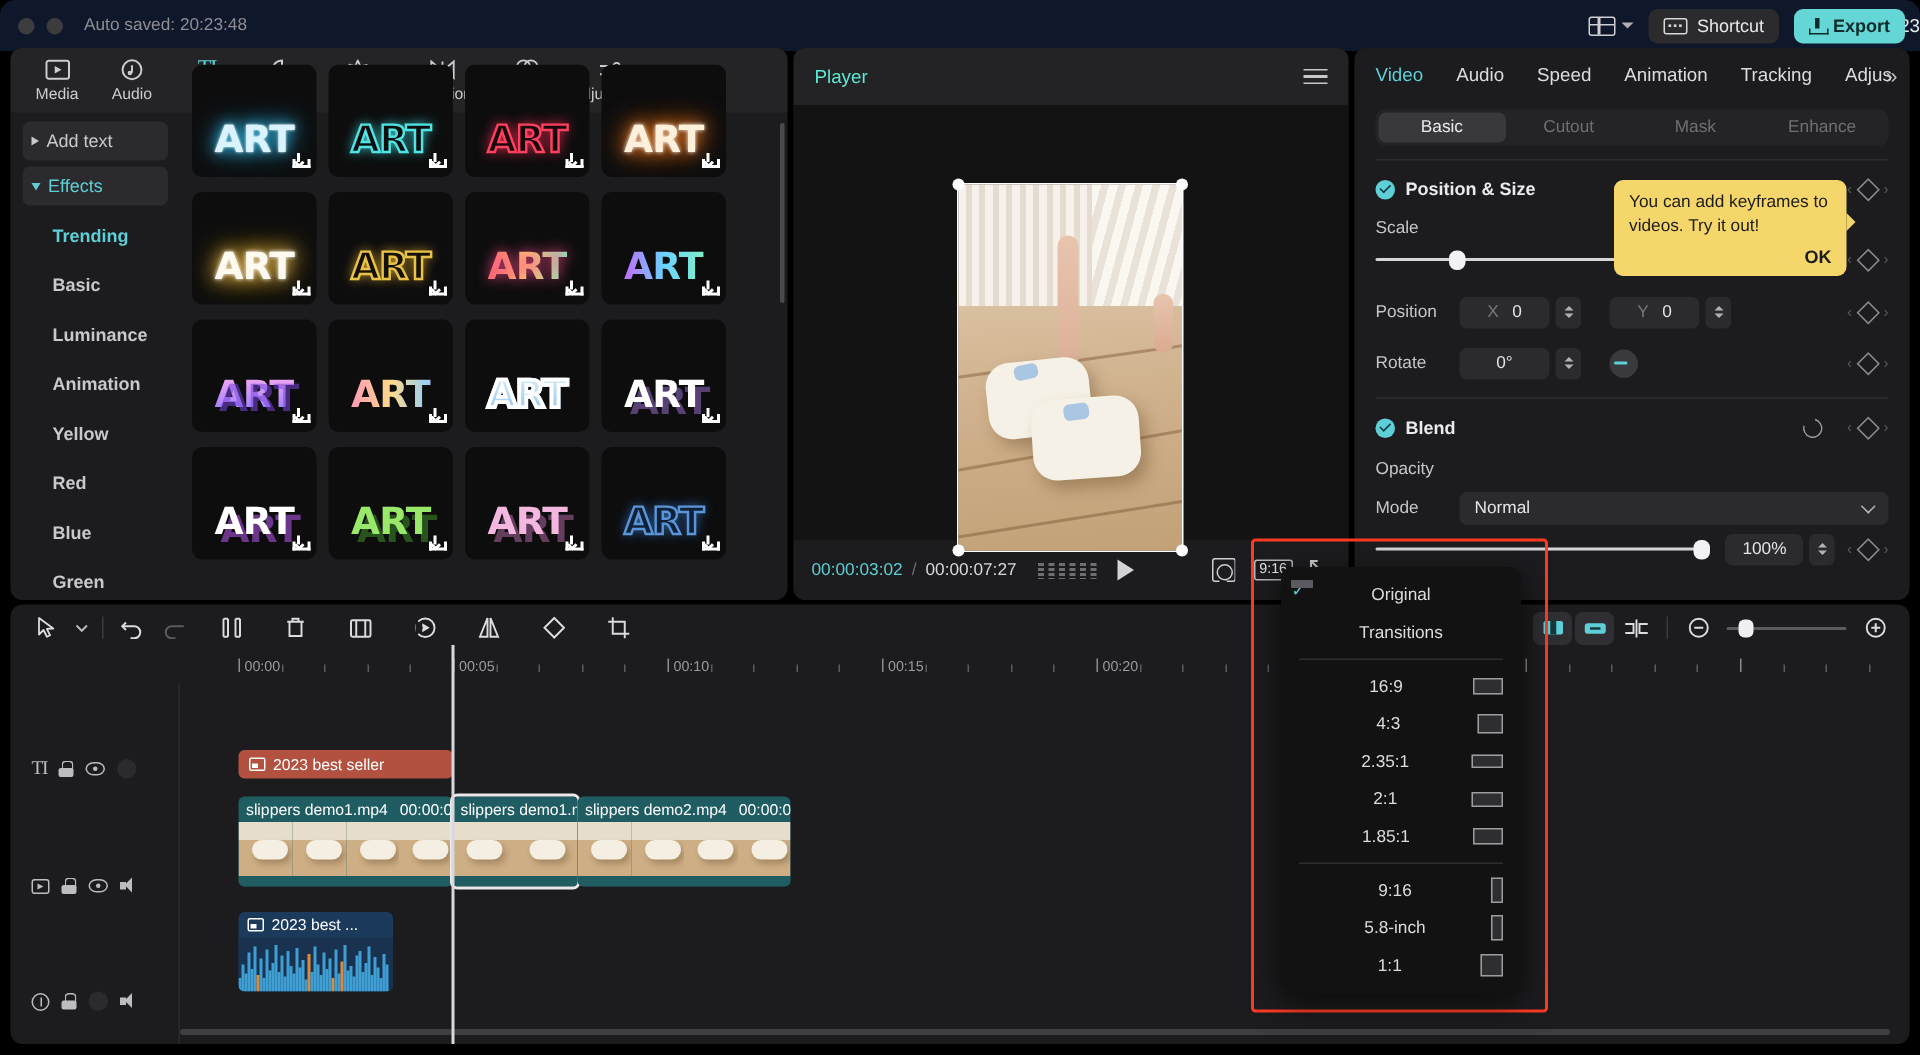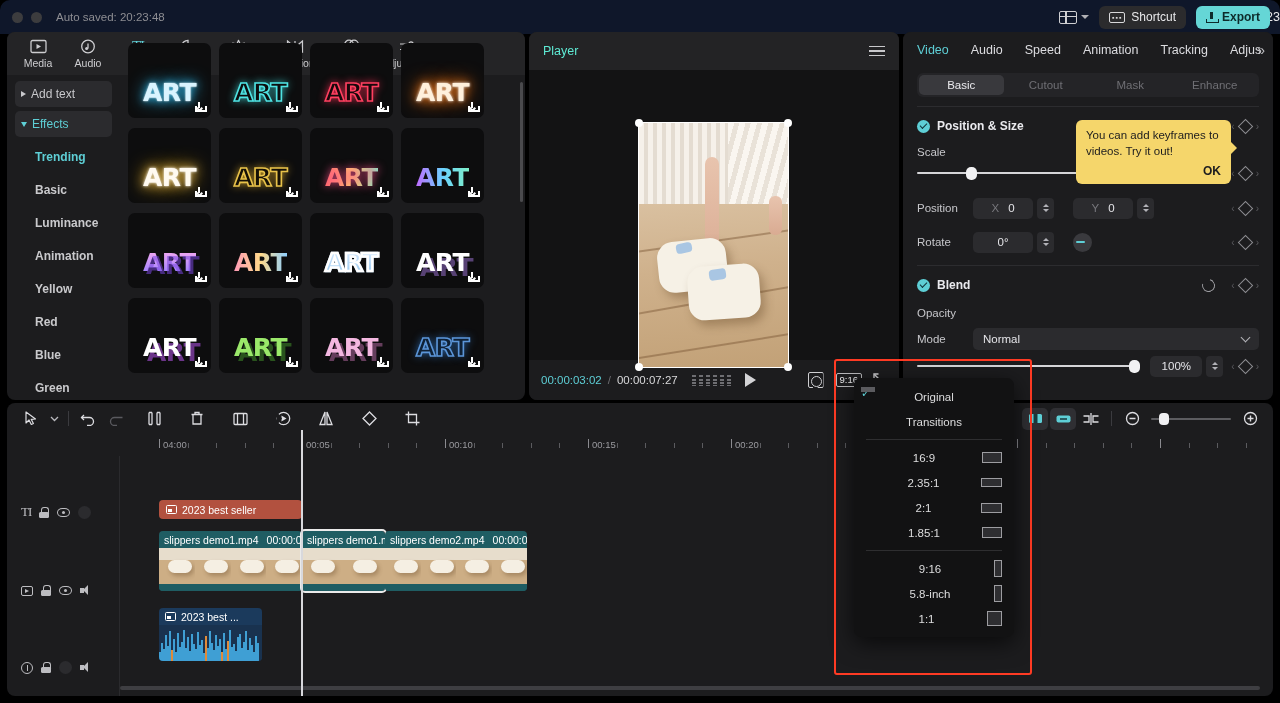--- a/index.html
+++ b/index.html
@@ -739,20 +739,25 @@
         <span class="nm">Transitions</span>
       </div>
       <div class="ar-sep"></div>
       <div class="ar-item">
         <span class="tick"></span>
         <span class="nm">16:9</span>
         <span class="shape s169"></span>
       </div>
       <div class="ar-item">
         <span class="tick"></span>
+        <span class="nm">4:3</span>
+        <span class="shape s43"></span>
+      </div>
+      <div class="ar-item">
+        <span class="tick"></span>
         <span class="nm">2.35:1</span>
         <span class="shape s2351"></span>
       </div>
       <div class="ar-item">
         <span class="tick"></span>
         <span class="nm">2:1</span>
         <span class="shape s21"></span>
       </div>
       <div class="ar-item">
         <span class="tick"></span>
@@ -875,21 +880,21 @@
           <svg width="15" height="15" viewBox="0 0 15 15">
               <circle cx="7.5" cy="7.5" r="6" fill="none" stroke="#dcdce0" stroke-width="1.3"></circle>
               <path d="M4.5 7.5 h6 M7.5 4.5 v6" stroke="#dcdce0" stroke-width="1.4"></path>
             </svg>
         </div>
       </div>
     </div>
 
     <div class="ruler" id="ruler">
         <div class="tickM" style="left: 152px;"></div>
-        <div class="rlabel" style="left: 156px;">04:00</div>
+        <div class="rlabel" style="left: 156px;">00:00</div>
         <div class="tick" style="left: 180.6px;"></div>
         <div class="tick" style="left: 209.2px;"></div>
         <div class="tick" style="left: 237.8px;"></div>
         <div class="tick" style="left: 266.4px;"></div>
         <div class="tickM" style="left: 295px;"></div>
         <div class="rlabel" style="left: 299px;">00:05</div>
         <div class="tick" style="left: 323.6px;"></div>
         <div class="tick" style="left: 352.2px;"></div>
         <div class="tick" style="left: 380.8px;"></div>
         <div class="tick" style="left: 409.4px;"></div>

